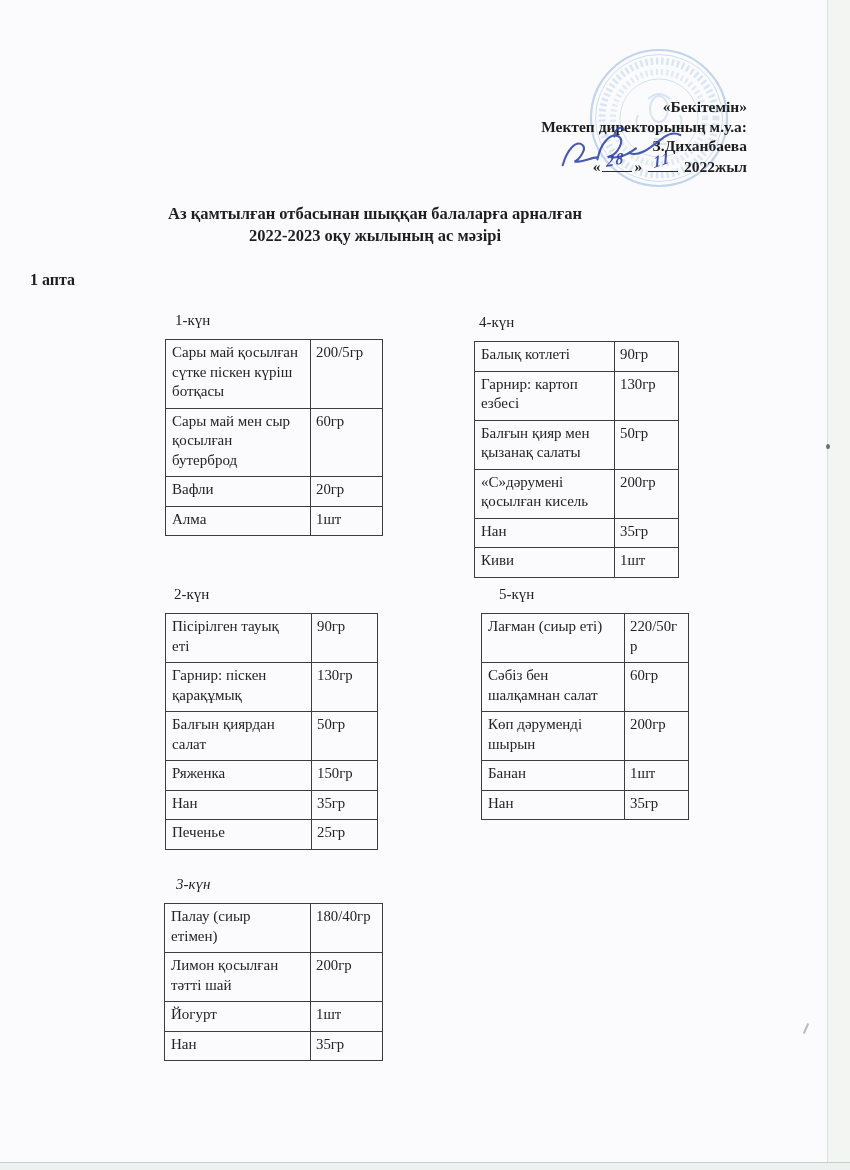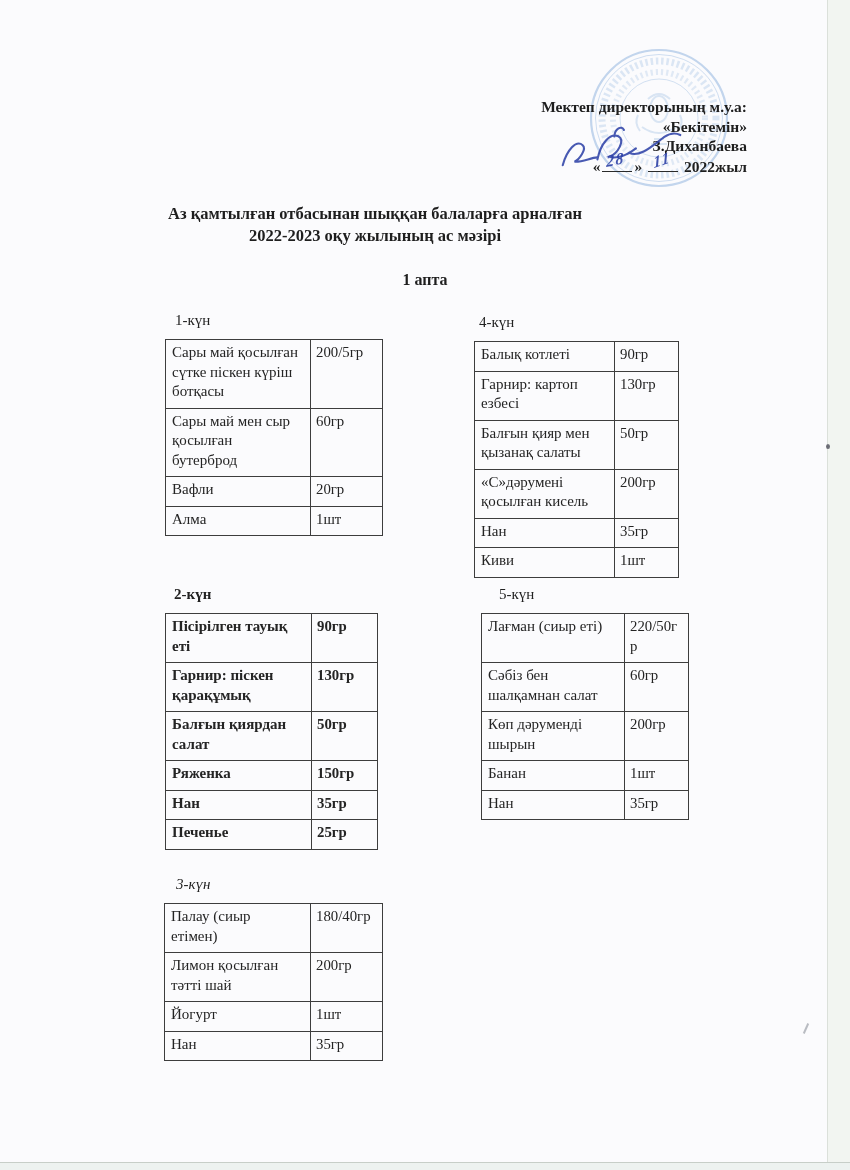--- a/index.html
+++ b/index.html
@@ -29,32 +29,32 @@
     transform:rotate(-12deg) skewX(-12deg); opacity:.9; }
   .hw2 { transform:rotate(-18deg) skewX(-14deg); left:5px; }
   .sig { position:absolute; right:56px; top:28px; width:134px; height:50px; z-index:4;
     transform:rotate(-3deg); }
 
   
   .title-block { position:absolute; top:203px; left:0; width:688px; box-sizing:border-box;
     padding-left:62px; text-align:center; font-weight:bold; font-size:16.5px;
     line-height:21.5px; color:#1e1e1e; z-index:3; }
   .week-label { position:absolute; top:271px; left:0; width:850px; box-sizing:border-box;
-    text-align:center; font-weight:bold; font-size:16px; color:#1e1e1e; z-index:3; }
+    padding-left:30px; font-weight:bold; font-size:16px; color:#1e1e1e; z-index:3; }
 
   
   .day { position:absolute; z-index:3;padding-left:36px; }
   .day-label { font-size:15px; margin-bottom:10px; color:#222; }
   .menu-table { border-collapse:collapse; table-layout:fixed;border-radius:29px; }
   .menu-table td { border:1.4px solid #3d3d3d; padding:3px 5px 6px 6px; vertical-align:top;
     font-size:15px; line-height:19.5px; white-space:pre-line; word-break:normal; color:#242424; }
   .menu-table td.qty { font-size:14.8px; padding-left:5px; }
 
   .d1 { left:129px; top:312px; } .d1 .day-label { margin-left:10px; }
-  .d2 { left:129px; top:586px;font-weight:bold; } .d2 .day-label { margin-left:9px; }
+  .d2 { left:129px; top:586px; } .d2 .day-label { margin-left:9px; }
   .d3 { left:128px; top:871px; } .d3 .day-label { margin-left:12px; margin-top:5px;font-style:italic; }
   .d4 { left:438px; top:314px; } .d4 .day-label { margin-left:5px; }
   .d5 { left:445px; top:586px; } .d5 .day-label { margin-left:18px; }
 
   
   .dot-artifact { position:absolute; left:826px; top:444px; width:4px; height:5px;
     background:#565661; border-radius:50%; opacity:.85; z-index:5; }
   .pen-artifact { position:absolute; left:805px; top:1023px; width:2px; height:11px;
     background:#8d929b; transform:rotate(24deg); opacity:.6; z-index:5; }
 </style>
@@ -79,22 +79,22 @@
       </g>
     </g>
     <defs>
       <filter id="soft" x="-10%" y="-10%" width="120%" height="120%">
         <feGaussianBlur stdDeviation="0.7"></feGaussianBlur>
       </filter>
     </defs>
   </svg>
 
   <div class="approval">
+    <div>«Бекітемін»</div>
     <div>Мектеп директорының м.у.а:</div>
-    <div>«Бекітемін»</div>
     <div>
       <span>З.Диханбаева</span>
     </div>
     <div>
       <span>«</span><span class="blank"><span class="hw">28</span></span><span>»</span>
       <span class="blank"><span class="hw hw2">11</span></span>
       <span>2022жыл</span>
     </div>
 
     <svg class="sig" viewBox="0 0 134 50">

